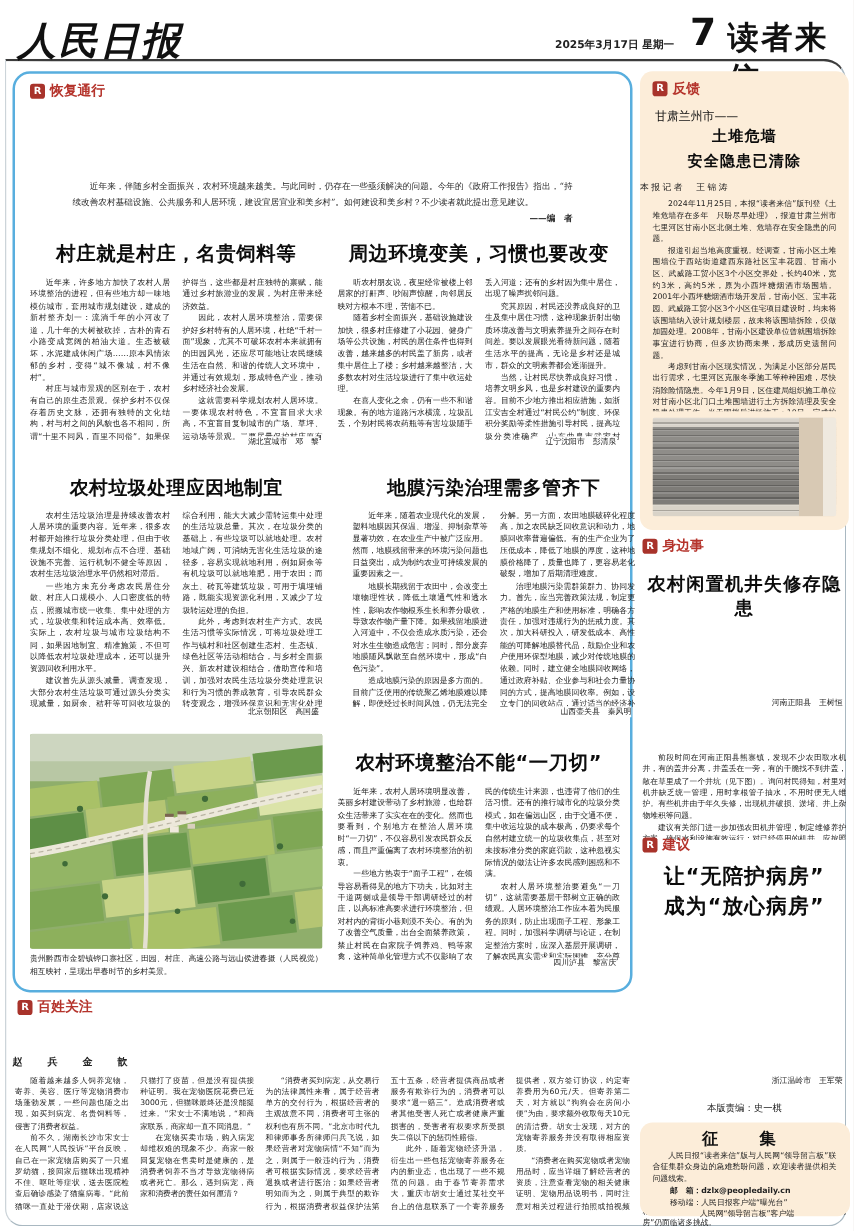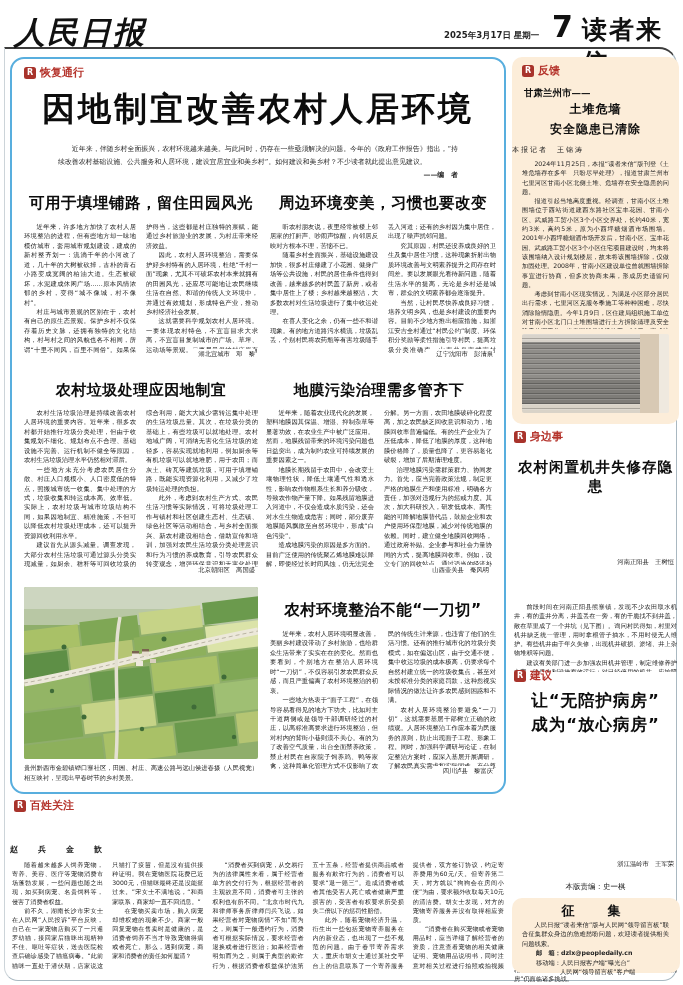--- a/index.html
+++ b/index.html
@@ -27,21 +27,21 @@
   .art h2{margin:0 0 8px 0;text-align:center;font-size:15.5px;font-weight:900;color:#0c0c0c;letter-spacing:0.5px;}
   .art h2.sm{font-size:15px;}
   .body-text{font-size:6.3px;line-height:1.5;text-align:justify;color:#212121;overflow:hidden;position:relative;}
   .body-text p{margin:0;text-indent:2em;}
   .cols2{column-count:2;column-gap:10px;}
   .cols5{column-count:5;column-gap:9px;}
   .sig{position:absolute;right:3px;bottom:0;background:#fff;padding-left:10px;font-size:6.3px;color:#222;}
   .photo-caption{font-size:6.3px;line-height:1.55;color:#222;text-align:justify;}
   .photo-credit{float:right;}
   .peach{position:absolute;background:#fcedd9;border-radius:10px;}
-  .rail-loc{font-size:9.5px;font-weight:700;color:#111;}
+  .rail-loc{font-size:9.5px;font-weight:400;color:#111;}
   .rail-head{width:100%;text-align:center;font-size:12px;font-weight:900;color:#0c0c0c;letter-spacing:1px;margin:0;}
   .rail-byline{width:100%;font-size:7px;color:#222;letter-spacing:2px;}
   .rail-body{font-size:6.2px;line-height:1.5;text-align:justify;color:#212121;overflow:hidden;position:relative;}
   .rail-body p{margin:0;text-indent:2em;}
   .wall-photo{border-radius:2px;
     background:
       linear-gradient(90deg, rgba(0,0,0,0) 0 80%, #d8c9b4 80% 93%, #efe9df 93%),
       repeating-linear-gradient(180deg, rgba(255,255,255,.14) 0 1px, rgba(0,0,0,0) 1px 4px, rgba(0,0,0,.22) 4px 5px),
       linear-gradient(180deg,#d8d3cb 0 10%, #8f8d89 10% 58%, #7e7c78 58% 88%, #d9d3c8 88%);}
   .well-photo{border-radius:2px;
@@ -68,30 +68,29 @@
   <div class="abs masthead serif" style="left:14px;top:12px;">人民日报</div>
   <div class="abs dateline" style="left:428px;top:30px;margin-left:16px;">2025年3月17日 星期一</div>
   <div class="abs pagenum" style="left:552px;top:9px;">7</div>
   <div class="abs pagename" style="left:582px;top:13px;">读者来信</div>
 
   <div class="jintai-box">
     <div class="abs sec-label" style="left:12px;top:6px;">
       <span class="sec-icon">R</span>
       <span>恢复通行</span>
     </div>
-    <h1 class="abs big-head" style="left:0;top:28px;">因地制宜改善农村人居环境</h1>
     <div class="abs" style="left:46px;top:84px;width:400px;">
       <div class="intro">
           <p>近年来，伴随乡村全面振兴，农村环境越来越美。与此同时，仍存在一些亟须解决的问题。今年的《政府工作报告》指出，“持续改善农村基础设施、公共服务和人居环境，建设宜居宜业和美乡村”。如何建设和美乡村？不少读者就此提出意见建议。</p>
         </div>
       <div class="ed-sig">——编　者</div>
     </div>
 
     <div class="art" style="left:12px;top:134px;width:234px;">
-      <h2>可用于填埋铺路，留住田园风光</h2>
+      <h2>村庄就是村庄，名贵饲料等</h2>
       <div class="body-text cols2" style="height:136px;">
         <p>近年来，许多地方加快了农村人居环境整治的进程，但有些地方却一味地模仿城市，套用城市规划建设，建成的新村整齐划一：流淌千年的小河改了道，几十年的大树被砍掉，古朴的青石小路变成宽阔的柏油大道。生态被破坏，水泥建成休闲广场……原本风情浓郁的乡村，变得“城不像城，村不像村”。</p>
         <p>村庄与城市景观的区别在于，农村有自己的原生态景观。保护乡村不仅保存着历史文脉，还拥有独特的文化结构，村与村之间的风貌也各不相同，所谓“十里不同风，百里不同俗”。如果保护得当，这些都是村庄独特的禀赋，能通过乡村旅游业的发展，为村庄带来经济效益。</p>
         <p>因此，农村人居环境整治，需要保护好乡村特有的人居环境，杜绝“千村一面”现象，尤其不可破坏农村本来就拥有的田园风光，还应尽可能地让农民继续生活在自然、和谐的传统人文环境中，并通过有效规划，形成特色产业，推动乡村经济社会发展。</p>
         <p>这就需要科学规划农村人居环境。一要体现农村特色，不宜盲目求大求高，不宜盲目复制城市的广场、草坪、运动场等景观。二要尽量保护村庄原有的山水风光和田园气息，不砍树、不填塘、不开山、不截直河道，把现代生活文明建立在传统自然景观上。三要对村庄进行有机更新，禁止大拆大建，注重修缮，延续村庄的历史文脉。四要发展村庄特色产业，既保护优美自然风光，也能为村庄经济找到独具特色的发展通道。</p>
         <span class="sig">湖北宜城市　邓　黎</span>
       </div>
     </div>
 
     <div class="art" style="left:258px;top:134px;width:226px;">
@@ -110,21 +109,21 @@
       <h2 class="sm">农村垃圾处理应因地制宜</h2>
       <div class="body-text cols2" style="height:166px;">
         <p>农村生活垃圾治理是持续改善农村人居环境的重要内容。近年来，很多农村都开始推行垃圾分类处理，但由于收集规划不细化、规划布点不合理、基础设施不完善、运行机制不健全等原因，农村生活垃圾治理水平仍然相对滞后。</p>
         <p>一些地方未充分考虑农民居住分散、村庄人口规模小、人口密度低的特点，照搬城市统一收集、集中处理的方式，垃圾收集和转运成本高、效率低。实际上，农村垃圾与城市垃圾结构不同，如果因地制宜、精准施策，不但可以降低农村垃圾处理成本，还可以提升资源回收利用水平。</p>
         <p>建议首先从源头减量。调查发现，大部分农村生活垃圾可通过源头分类实现减量，如厨余、秸秆等可回收垃圾的综合利用，能大大减少需转运集中处理的生活垃圾总量。其次，在垃圾分类的基础上，有些垃圾可以就地处理。农村地域广阔，可消纳无害化生活垃圾的途径多，容易实现就地利用，例如厨余等有机垃圾可以就地堆肥，用于农田；而灰土、砖瓦等建筑垃圾，可用于填埋铺路，既能实现资源化利用，又减少了垃圾转运处理的负担。</p>
         <p>此外，考虑到农村生产方式、农民生活习惯等实际情况，可将垃圾处理工作与镇村和社区创建生态村、生态镇、绿色社区等活动相结合，与乡村全面振兴、新农村建设相结合，借助宣传和培训，加强对农民生活垃圾分类处理意识和行为习惯的养成教育，引导农民群众转变观念，增强环保意识和无害化处理垃圾的自觉性，形成农村干部群众共同积极参与农村生活垃圾无害化处理工作的良好氛围。</p>
         <span class="sig">北京朝阳区　高国盛</span>
       </div>
     </div>
 
-    <div class="art" style="left:254px;top:322px;width:226px;">
+    <div class="art" style="left:270px;top:322px;width:226px;">
       <h2 class="sm">地膜污染治理需多管齐下</h2>
       <div class="body-text cols2" style="height:166px;">
         <p>近年来，随着农业现代化的发展，塑料地膜因其保温、增湿、抑制杂草等显著功效，在农业生产中被广泛应用。然而，地膜残留带来的环境污染问题也日益突出，成为制约农业可持续发展的重要因素之一。</p>
         <p>地膜长期残留于农田中，会改变土壤物理性状，降低土壤通气性和透水性，影响农作物根系生长和养分吸收，导致农作物产量下降。如果残留地膜进入河道中，不仅会造成水质污染，还会对水生生物造成危害；同时，部分废弃地膜随风飘散至自然环境中，形成“白色污染”。</p>
         <p>造成地膜污染的原因是多方面的。目前广泛使用的传统聚乙烯地膜难以降解，即使经过长时间风蚀，仍无法完全分解。另一方面，农田地膜破碎化程度高，加之农民缺乏回收意识和动力，地膜回收率普遍偏低。有的生产企业为了压低成本，降低了地膜的厚度，这种地膜价格降了，质量也降了，更容易老化破裂，增加了后期清理难度。</p>
         <p>治理地膜污染需群策群力、协同发力。首先，应当完善政策法规，制定更严格的地膜生产和使用标准，明确各方责任，加强对违规行为的惩戒力度。其次，加大科研投入，研发低成本、高性能的可降解地膜替代品，鼓励企业和农户使用环保型地膜，减少对传统地膜的依赖。同时，建立健全地膜回收网络，通过政府补贴、企业参与和社会力量协同的方式，提高地膜回收率。例如，设立专门的回收站点，通过适当的经济补偿，激励农民主动参与回收工作。此外，加强宣传教育，提升农民对地膜污染危害的认识，增强其环保意识。</p>
         <span class="sig">山西壶关县　秦风明</span>
       </div>
     </div>
 

